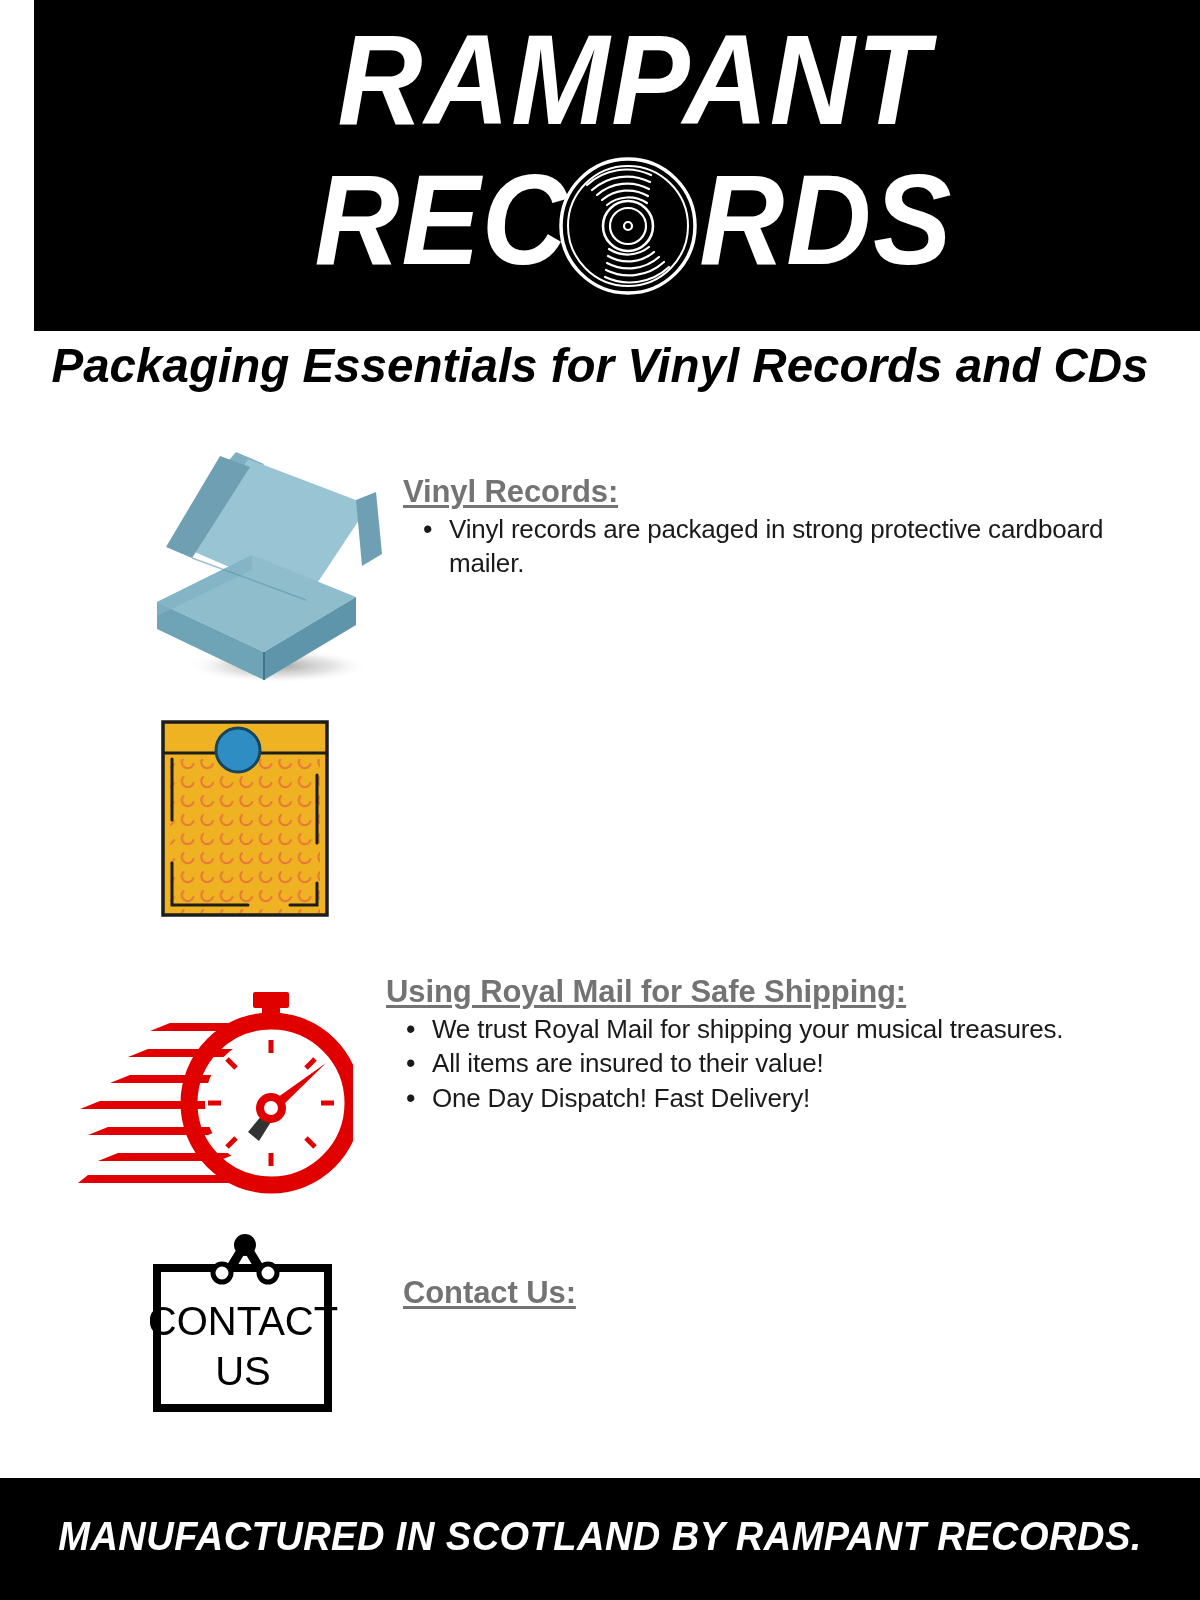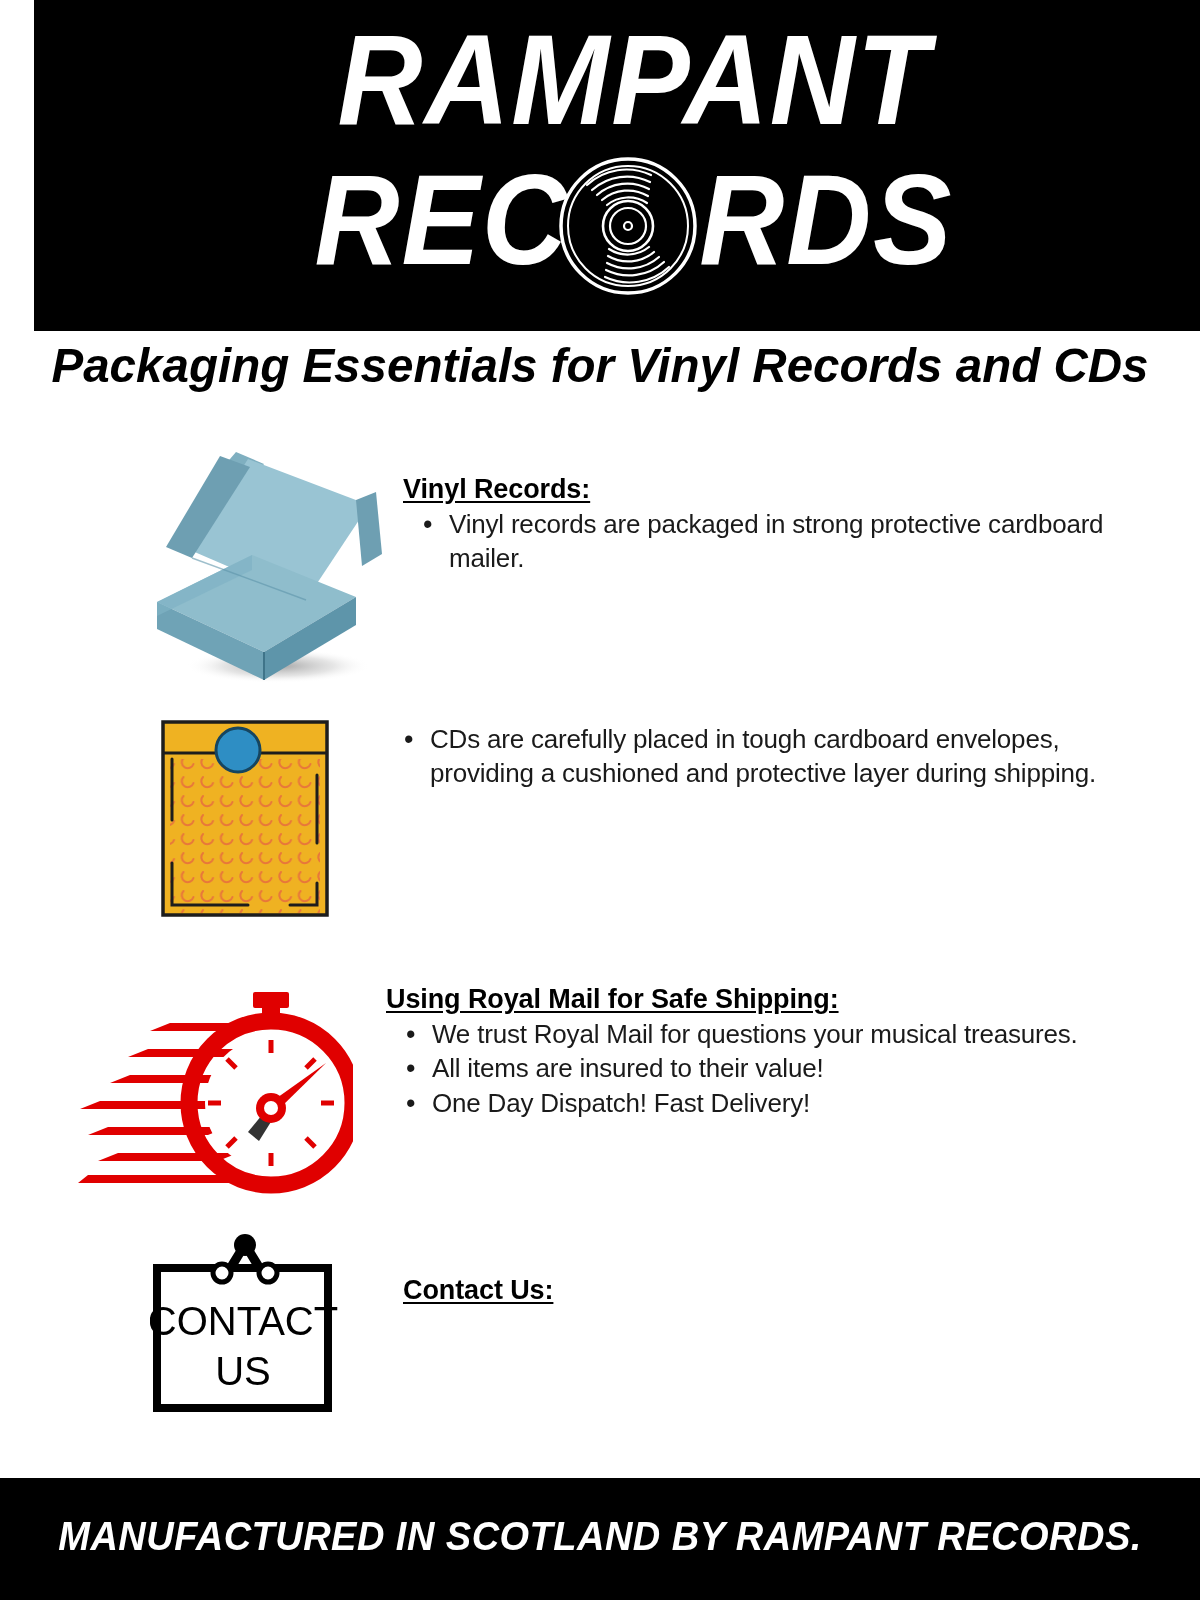--- a/index.html
+++ b/index.html
@@ -85,24 +85,24 @@
   }
   .row-icon {
     position: absolute;
   }
   .row-text {
     position: absolute;
   }
   .sec-heading {
     font-family: "Liberation Sans", sans-serif;
     font-weight: 700;
-    font-size: 27px;
+    font-size: 31px;
     text-decoration: underline;
     text-underline-offset: 3px;
-    color: #000000;
+    color: #737373;
     margin: 0 0 2px 0;
     letter-spacing: -0.1px;
   }
   ul.bullets {
     margin: 0;
     padding: 0 0 0 46px;
     list-style: none;
   }
   ul.bullets li {
     position: relative;
@@ -127,21 +127,21 @@
   #row-vinyl   { top: 430px; }
   #row-vinyl .row-icon { left: 130px; top: 0px; width: 270px; height: 265px; }
   #row-vinyl .row-text { left: 403px; top: 44px; width: 740px; }
 
   #row-cds     { top: 715px; }
   #row-cds .row-icon { left: 160px; top: 0px; width: 170px; height: 205px; }
   #row-cds .row-text { left: 384px; top: 7px; width: 760px; }
 
   #row-royal   { top: 960px; }
   #row-royal .row-icon { left: 78px; top: 0px; width: 275px; height: 235px; }
-  #row-royal .row-text { left: 386px; top: 24px; width: 760px; }
+  #row-royal .row-text { left: 386px; top: 14px; width: 760px; }
 
   #row-contact { top: 1225px; }
   #row-contact .row-icon { left: 150px; top: 0px; width: 190px; height: 190px; text-align: right; }
   #row-contact .row-text { left: 403px; top: 50px; width: 760px; }
 
   
   .footer-band {
     position: absolute;
     left: 0;
     top: 1478px;
@@ -258,23 +258,20 @@
 
       <path d="M12 44 L12 105" fill="none" stroke="#1d1d1d" stroke-width="3" stroke-linecap="round"></path>
       <path d="M12 148 L12 190 L88 190" fill="none" stroke="#1d1d1d" stroke-width="3" stroke-linecap="round"></path>
       <path d="M157 60 L157 128" fill="none" stroke="#1d1d1d" stroke-width="3" stroke-linecap="round"></path>
       <path d="M157 168 L157 190 L130 190" fill="none" stroke="#1d1d1d" stroke-width="3" stroke-linecap="round"></path>
 
       <circle cx="78" cy="35" r="22" fill="#2E8EC4" stroke="#16455f" stroke-width="3"></circle>
     </svg>
   </div>
   <div class="row-text">
-    <ul class="bullets">
-      <li>CDs are carefully placed in tough cardboard envelopes, providing a cushioned and protective layer during shipping.</li>
-    </ul>
   </div>
 </div>
 
 <div class="row" id="row-royal">
   <div class="row-icon">
     <svg width="275" height="235" viewBox="0 0 275 235">
       <g fill="#E00000">
 
         <path d="M92 63 L195 63 L175 71 L72 71 Z"></path>
         <path d="M70 89 L175 89 L155 97 L50 97 Z"></path>
@@ -304,21 +301,21 @@
 
       <path d="M196 140 L248 103 L200 150 Z" fill="#E00000"></path>
       <path d="M188 150 L170 172 L181 181 L196 157 Z" fill="#333333"></path>
       <circle cx="193" cy="148" r="15" fill="#E00000"></circle>
       <circle cx="193" cy="148" r="7" fill="#ffffff"></circle>
     </svg>
   </div>
   <div class="row-text">
     <div class="sec-heading">Using Royal Mail for Safe Shipping:</div>
     <ul class="bullets">
-      <li>We trust Royal Mail for questions your musical treasures.</li>
+      <li>We trust Royal Mail for shipping your musical treasures.</li>
       <li>All items are insured to their value!</li>
       <li>One Day Dispatch! Fast Delivery!</li>
     </ul>
   </div>
 </div>
 
 <div class="row" id="row-contact">
   <div class="row-icon">
     <svg width="190" height="190" viewBox="0 0 190 190">
 

